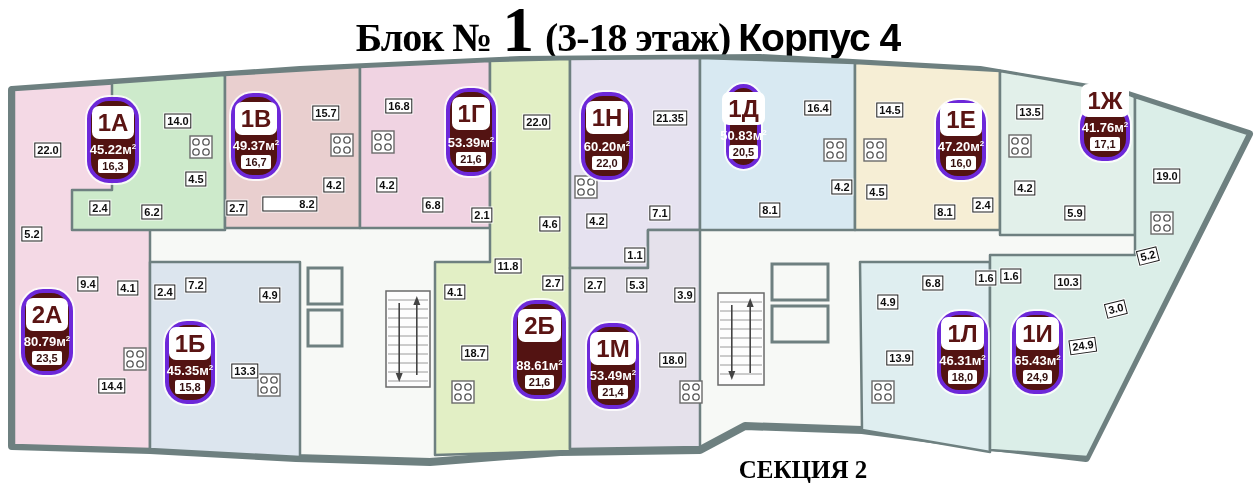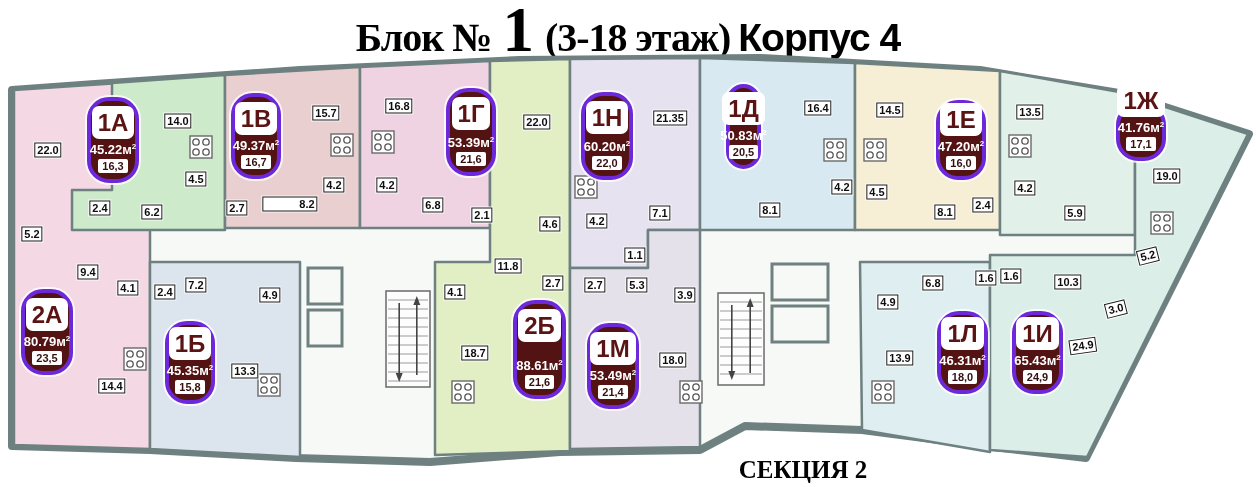--- a/index.html
+++ b/index.html
@@ -178,21 +178,21 @@
       </g>
     </svg>
 
   <div id="labels">
       <div class="room-label" style="left: 48px; top: 150px; transform: translate(-50%, -50%);">22.0</div>
       <div class="room-label" style="left: 178px; top: 121px; transform: translate(-50%, -50%);">14.0</div>
       <div class="room-label" style="left: 196px; top: 179px; transform: translate(-50%, -50%);">4.5</div>
       <div class="room-label" style="left: 100px; top: 208px; transform: translate(-50%, -50%);">2.4</div>
       <div class="room-label" style="left: 152px; top: 212px; transform: translate(-50%, -50%);">6.2</div>
       <div class="room-label" style="left: 32px; top: 234px; transform: translate(-50%, -50%);">5.2</div>
-      <div class="room-label" style="left: 88px; top: 272px; transform: translate(-50%, -50%); text-align: center;">9.4</div>
+      <div class="room-label" style="left: 88px; top: 284px; transform: translate(-50%, -50%); text-align: center;">9.4</div>
       <div class="room-label" style="left: 128px; top: 288px; transform: translate(-50%, -50%);">4.1</div>
       <div class="room-label" style="left: 165px; top: 292px; transform: translate(-50%, -50%);">2.4</div>
       <div class="room-label" style="left: 196px; top: 285px; transform: translate(-50%, -50%);">7.2</div>
       <div class="room-label" style="left: 270px; top: 295px; transform: translate(-50%, -50%);">4.9</div>
       <div class="room-label" style="left: 245px; top: 371px; transform: translate(-50%, -50%);">13.3</div>
       <div class="room-label" style="left: 112px; top: 386px; transform: translate(-50%, -50%);">14.4</div>
       <div class="room-label" style="left: 237px; top: 208px; transform: translate(-50%, -50%);">2.7</div>
       <div class="room-label" style="left: 290px; top: 204px; transform: translate(-50%, -50%); padding-left: 36px;">8.2</div>
       <div class="room-label" style="left: 326px; top: 113px; transform: translate(-50%, -50%);">15.7</div>
       <div class="room-label" style="left: 399px; top: 106px; transform: translate(-50%, -50%);">16.8</div>
@@ -259,21 +259,21 @@
       <div class="badge" style="left: 726px; top: 84px; width: 35px; height: 85px;">
         <div class="bid">1Д</div>
         <div class="barea">50.83м<sup>2</sup></div>
         <div class="bliv">20,5</div>
       </div>
       <div class="badge" style="left: 936px; top: 100px; width: 50px; height: 80px; text-align: right;">
         <div class="bid">1Е</div>
         <div class="barea">47.20м<sup>2</sup></div>
         <div class="bliv">16,0</div>
       </div>
-      <div class="badge" style="left: 1080px; top: 103px; width: 50px; height: 58px; margin-left: 36px;">
+      <div class="badge" style="left: 1080px; top: 103px; width: 50px; height: 58px;">
         <div class="bid">1Ж</div>
         <div class="barea">41.76м<sup>2</sup></div>
         <div class="bliv">17,1</div>
       </div>
       <div class="badge" style="left: 21px; top: 289px; width: 52px; height: 86px;">
         <div class="bid">2А</div>
         <div class="barea">80.79м<sup>2</sup></div>
         <div class="bliv">23,5</div>
       </div>
       <div class="badge" style="left: 165px; top: 321px; width: 50px; height: 83px;">

